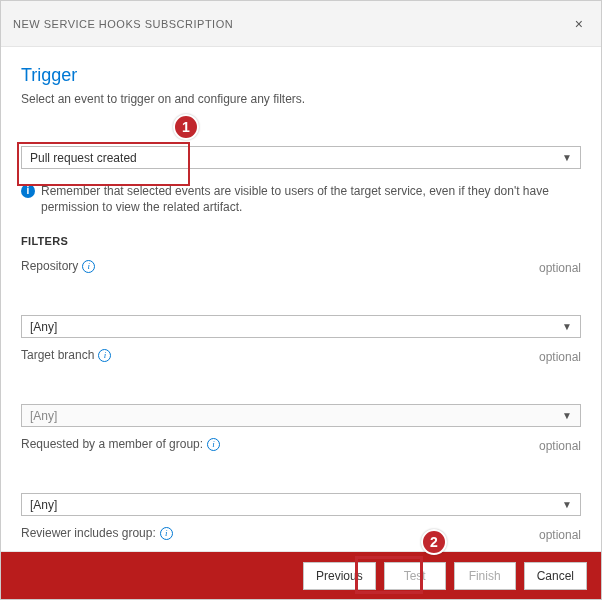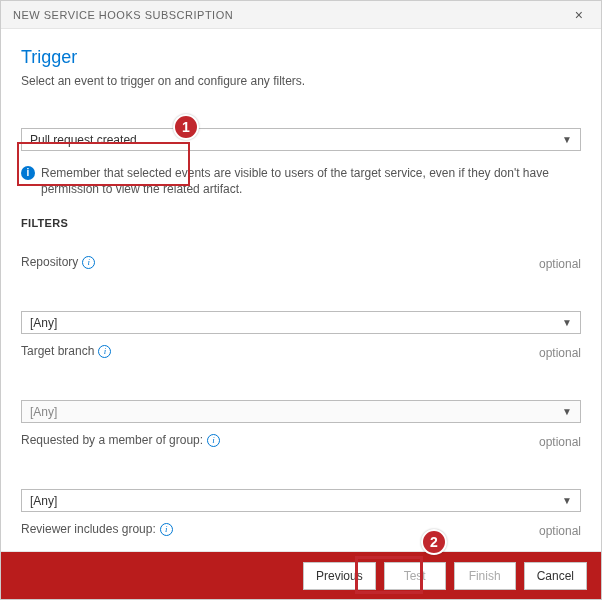--- a/index.html
+++ b/index.html
@@ -1,32 +1,32 @@
 <!DOCTYPE html>
 <html><head>
 <meta charset="utf-8">
 <style>
   * { box-sizing: border-box; margin: 0; padding: 0; font-family: "Segoe UI", Arial, sans-serif; }
   body { width: 602px; height: 600px; background: #fff; border: 1px solid #ccc; position: relative; overflow: hidden; }
-  .header { height: 28px; background: #f4f4f4; border-bottom: 1px solid #e5e5e5; display: flex; align-items: center; justify-content: space-between; padding: 0 12px; }
+  .header { height: 46px; background: #f4f4f4; border-bottom: 1px solid #e5e5e5; display: flex; align-items: center; justify-content: space-between; padding: 0 12px; }
   .header-title { font-size: 11px; letter-spacing: 0.5px; color: #666; font-weight: 400; }
   .close-x { font-size: 14px; color: #555; cursor: pointer; padding: 2px 6px; }
   .content { padding: 18px 20px 0 20px; }
   .big-title { font-size: 18px; font-weight: 300; color: #0078d4; margin-bottom: 6px; }
   .subtitle { font-size: 12px; color: #555; margin-bottom: 34px; }
   .field-block { margin-bottom: 10px; position: relative; }
   .field-label { font-size: 12px; color: #555; margin-bottom: 2px; display: flex; align-items: center; gap: 4px; }
   .optional { font-size: 12px; color: #888; float: right; margin-top: 2px; }
   .label-row { display: flex; justify-content: space-between; align-items: flex-start; }
   .select { width: 100%; height: 23px; border: 1px solid #bcbcbc; background: #fff; font-size: 12px; color: #333; padding: 0 8px; display: flex; align-items: center; justify-content: space-between; cursor: pointer; margin-top: 40px; }
   .select .chev { font-size: 10px; color: #555; }
   .select.disabled { color: #888; background: #fafafa; }
   .info-row { display: flex; gap: 6px; font-size: 12px; color: #555; margin: 14px 0 20px 0; line-height: 1.35; }
   .info-icon-round { width: 14px; height: 14px; border-radius: 50%; background: #0078d4; color: #fff; font-size: 10px; display: inline-flex; align-items: center; justify-content: center; font-weight: bold; flex-shrink: 0; margin-top: 1px; }
-  .filters-head { font-size: 11px; font-weight: 700; color: #333; letter-spacing: 0.3px; margin-bottom: 26px; }
+  .filters-head { font-size: 11px; font-weight: 700; color: #333; letter-spacing: 0.3px; margin-bottom: 12px; }
   .filter-group { margin-bottom: 10px; }
   .i-icon { width: 13px; height: 13px; border: 1px solid #0078d4; border-radius: 50%; color: #0078d4; font-size: 9px; display: inline-flex; align-items: center; justify-content: center; font-style: italic; font-family: Georgia, serif; cursor: pointer; }
   .footer { position: absolute; bottom: 0; left: 0; right: 0; height: 48px; background: #b91c1c; border-top: 1px solid #e5e5e5; display: flex; align-items: center; justify-content: flex-end; padding: 0 14px; gap: 8px; }
   .btn { height: 28px; min-width: 62px; padding: 0 12px; border: 1px solid #c5c5c5; background: #fff; font-size: 12px; color: #333; cursor: pointer; }
   .btn.disabled { color: #aaa; cursor: default; }
   .callout { position: absolute; border: 2px solid #c1272d; pointer-events: none; }
   .callout.one { left: 16px; top: 141px; width: 173px; height: 44px; }
   .badge { position: absolute; width: 26px; height: 26px; border-radius: 50%; background: #c1272d; color: #fff; display: flex; align-items: center; justify-content: center; font-size: 14px; font-weight: 600; border: 2px solid #fff; box-shadow: 0 0 2px rgba(0,0,0,.3); pointer-events: none; }
   .badge.one { left: 172px; top: 113px; }
   .callout.two { left: 354px; bottom: 5px; width: 68px; height: 38px; border-width: 3px; }

